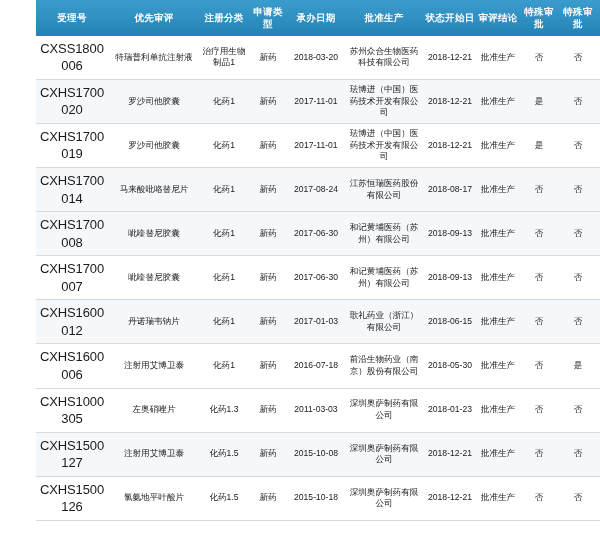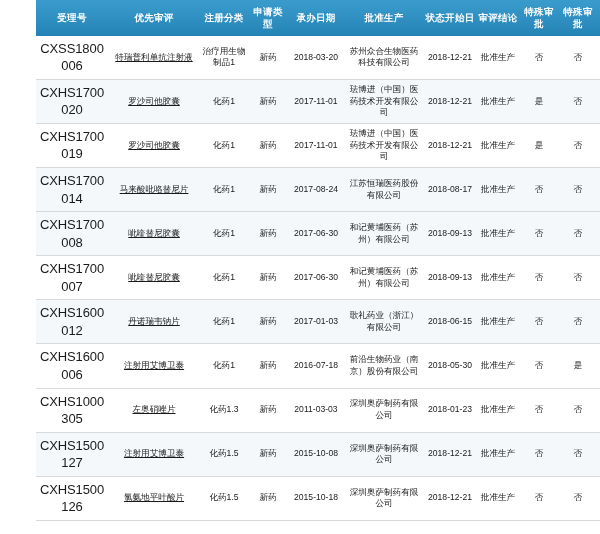--- a/index.html
+++ b/index.html
@@ -46,21 +46,20 @@
     word-break: break-all;
   }
   table.drug-table tbody tr.alt td {
     background: #f4f8fb;
   }
   table.drug-table tbody tr td.col-code {
     font-size: 13px;
     letter-spacing: -0.1px;
   }
   table.drug-table tbody tr td.col-name {
-    text-decoration: underline;
   }
   .c1 { width: 72px; }
   .c2 { width: 92px; }
   .c3 { width: 48px; }
   .c4 { width: 40px; }
   .c5 { width: 56px; }
   .c6 { width: 80px; }
   .c7 { width: 52px; }
   .c8 { width: 44px; }
   .c9 { width: 38px; }

